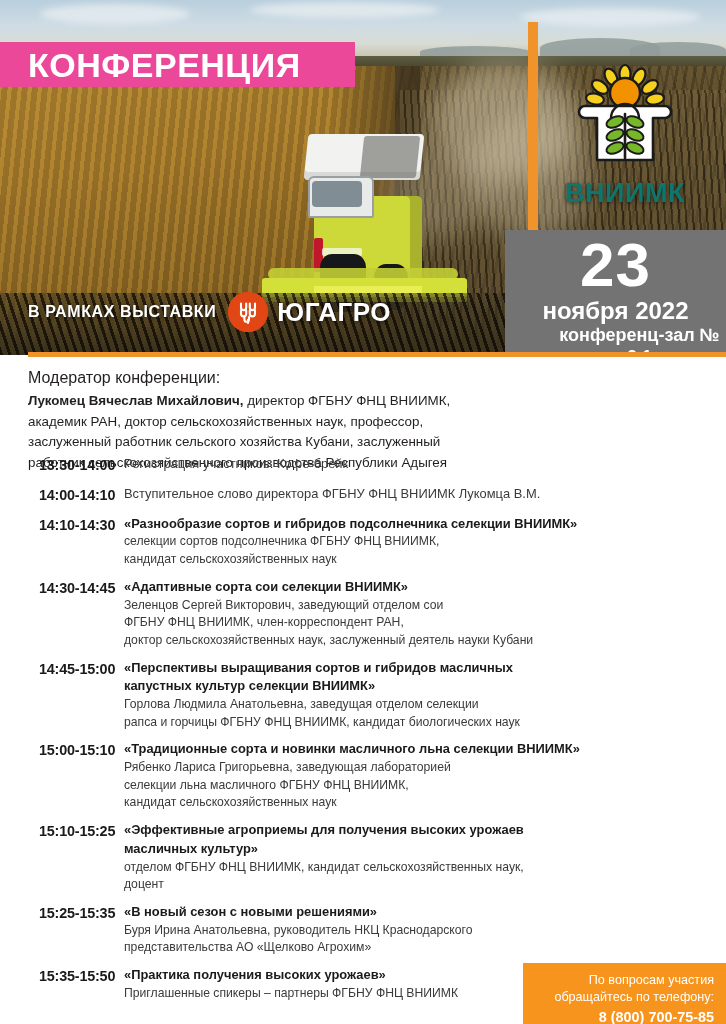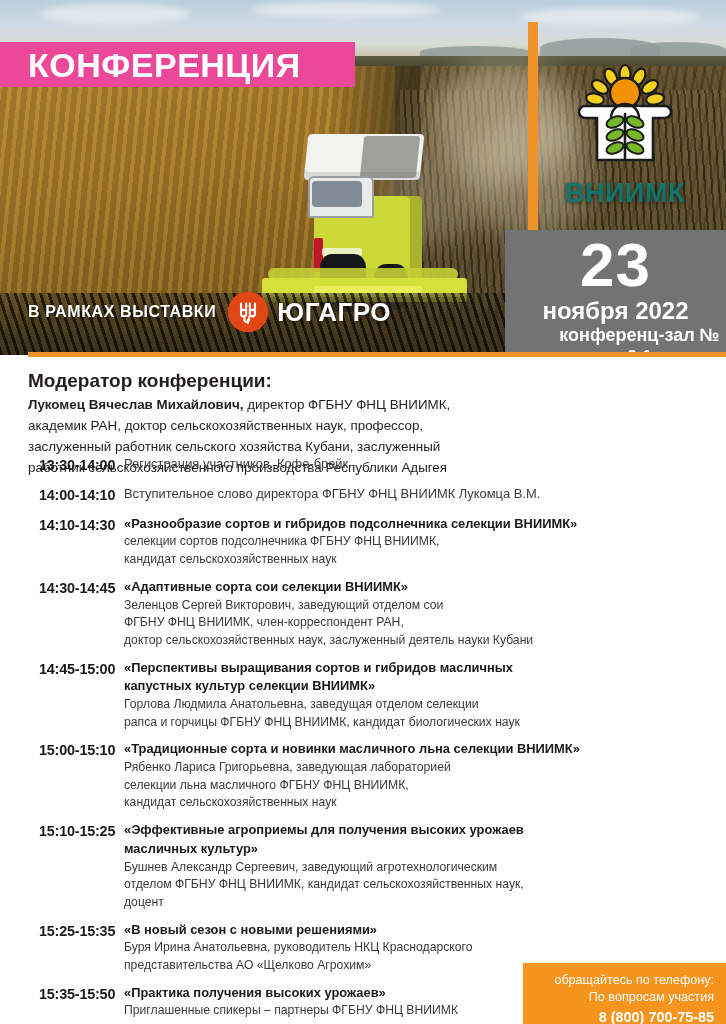--- a/index.html
+++ b/index.html
@@ -105,21 +105,21 @@
               text-align:center;color:#fff;}
   .date-day{font-size:62px;font-weight:800;line-height:.95;margin-top:6px;letter-spacing:1px;}
   .date-month{font-size:24px;font-weight:700;line-height:1.15;margin-top:2px;}
   .date-hall{font-size:18px;font-weight:700;line-height:1.2;margin-top:1px;margin-left:48px;}
 
   
   .body-wrap{position:absolute;left:0;top:355px;width:726px;height:669px;background:#fff;}
   .thin-bar{position:absolute;left:28px;top:-3px;width:1016px;height:5px;background:#f0932a;}
 
   .moderator{position:absolute;left:28px;top:11px;width:660px;color:#231f20;}
-  .mod-head{font-size:19px;font-weight:700;line-height:1.55;}
+  .mod-head{font-size:16px;font-weight:400;line-height:1.55;}
   .mod-body{font-size:13.4px;font-weight:400;line-height:1.55;}
   .mod-body b{font-weight:700;}
 
   .schedule{position:absolute;left:0;top:100px;width:726px;}
   .row{display:flex;align-items:flex-start;padding:0 0 9px 0;}
   .row .time{flex:0 0 124px;padding-left:39px;box-sizing:border-box;
              font-size:14.4px;font-weight:700;color:#1a1a1a;line-height:1.45;white-space:nowrap;letter-spacing:-.2px;}
   .row .desc{flex:1 1 auto;padding-right:20px;}
   .desc .d-title{font-size:12.9px;font-weight:700;color:#1a1a1a;line-height:1.45;}
   .desc .d-title.reg{font-weight:400;color:#3a3a3a;}
@@ -296,21 +296,20 @@
             <div class="d-sub">Рябенко Лариса Григорьевна, заведующая лабораторией</div>
             <div class="d-sub">селекции льна масличного ФГБНУ ФНЦ ВНИИМК,</div>
             <div class="d-sub">кандидат сельскохозяйственных наук</div>
           </div>
         </div>
         <div class="row">
           <div class="time">15:10-15:25</div>
           <div class="desc">
             <div class="d-title">«Эффективные агроприемы для получения высоких урожаев</div>
             <div class="d-title">масличных культур»</div>
-            <div class="d-sub">Бушнев Александр Сергеевич, заведующий агротехнологическим</div>
             <div class="d-sub">отделом ФГБНУ ФНЦ ВНИИМК, кандидат сельскохозяйственных наук,</div>
             <div class="d-sub">доцент</div>
           </div>
         </div>
         <div class="row">
           <div class="time">15:25-15:35</div>
           <div class="desc">
             <div class="d-title">«В новый сезон с новыми решениями»</div>
             <div class="d-sub">Буря Ирина Анатольевна, руководитель НКЦ Краснодарского</div>
             <div class="d-sub">представительства АО «Щелково Агрохим»</div>
@@ -320,17 +319,17 @@
           <div class="time">15:35-15:50</div>
           <div class="desc">
             <div class="d-title">«Практика получения высоких урожаев»</div>
             <div class="d-sub">Приглашенные спикеры – партнеры ФГБНУ ФНЦ ВНИИМК</div>
           </div>
         </div>
       </div>
   </div>
 
   <div class="contact">
+    <div class="c-l">По вопросам участия</div>
     <div class="c-l">обращайтесь по телефону:</div>
-    <div class="c-l">По вопросам участия</div>
     <div class="c-phone">8 (800) 700-75-85</div>
   </div>
 </div>
 
 </body></html>

